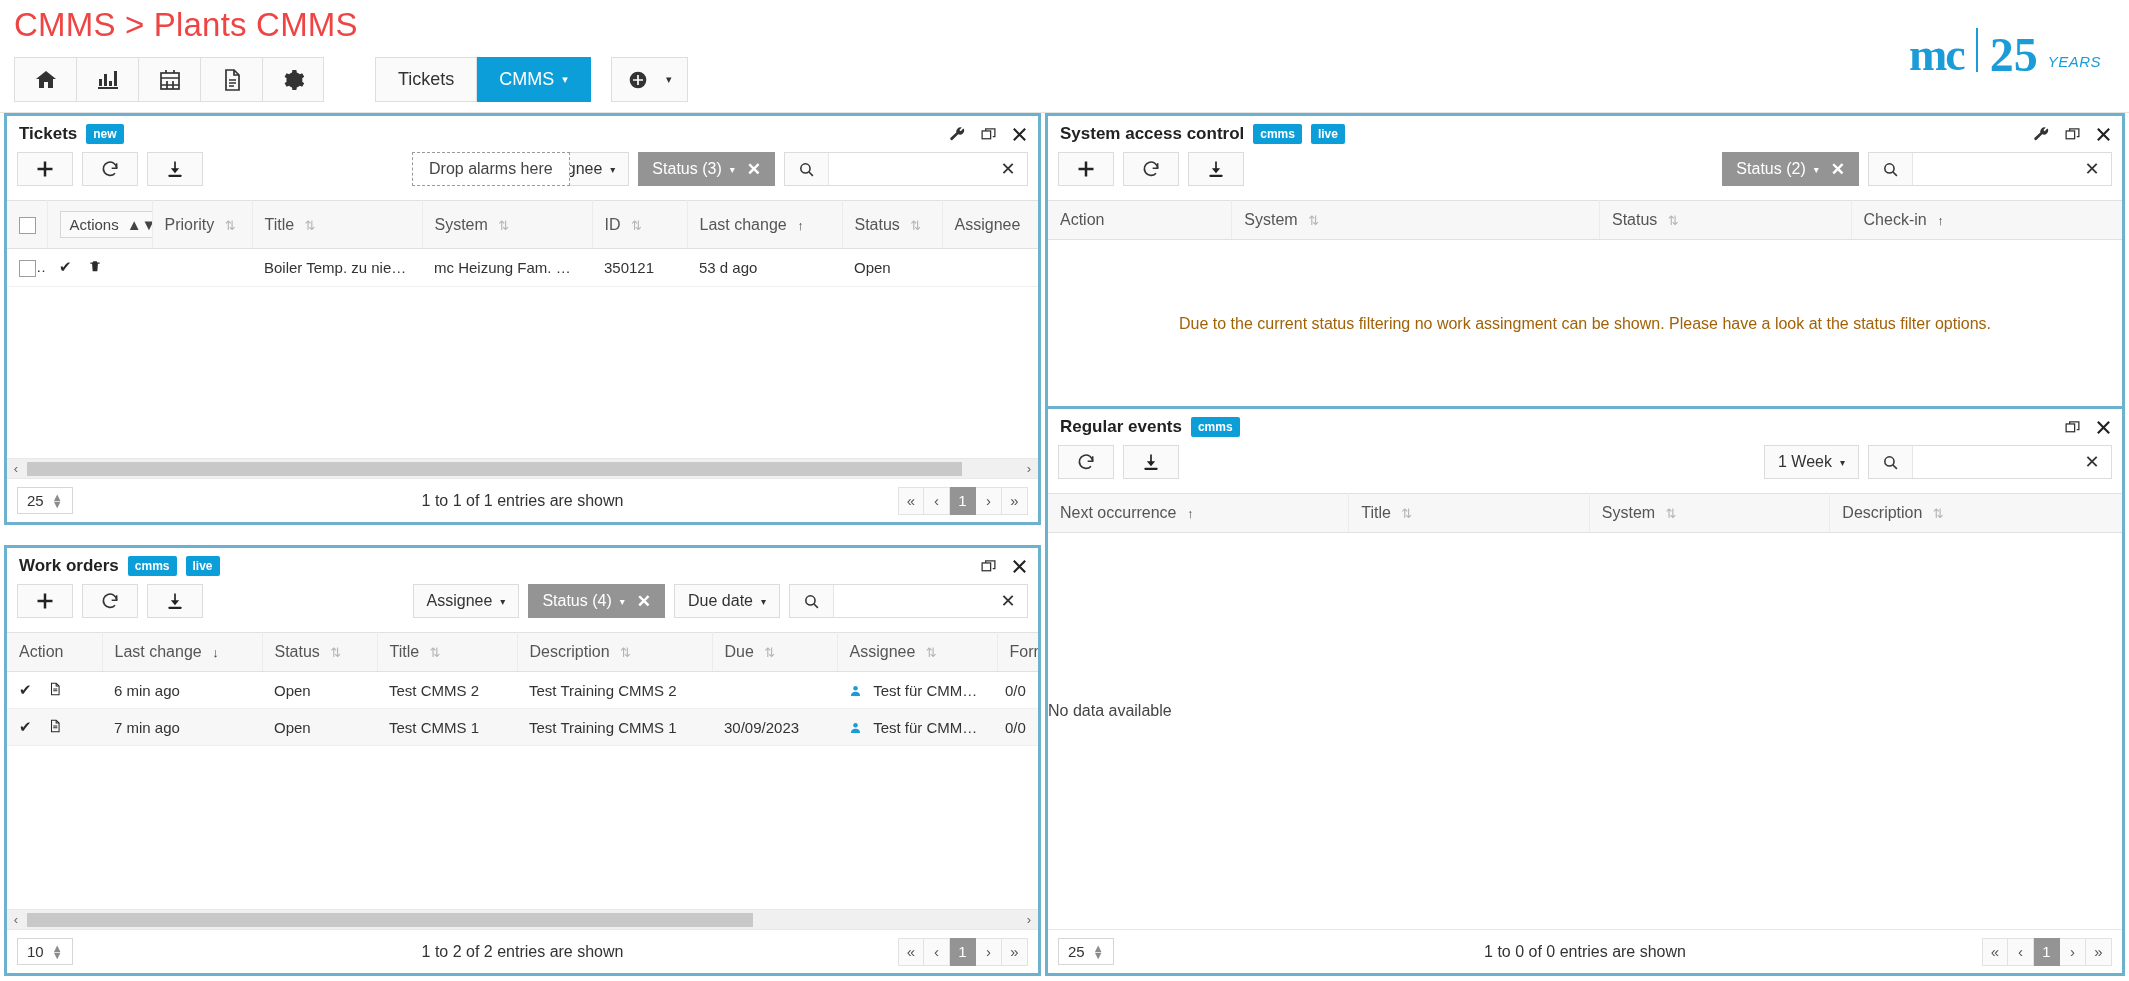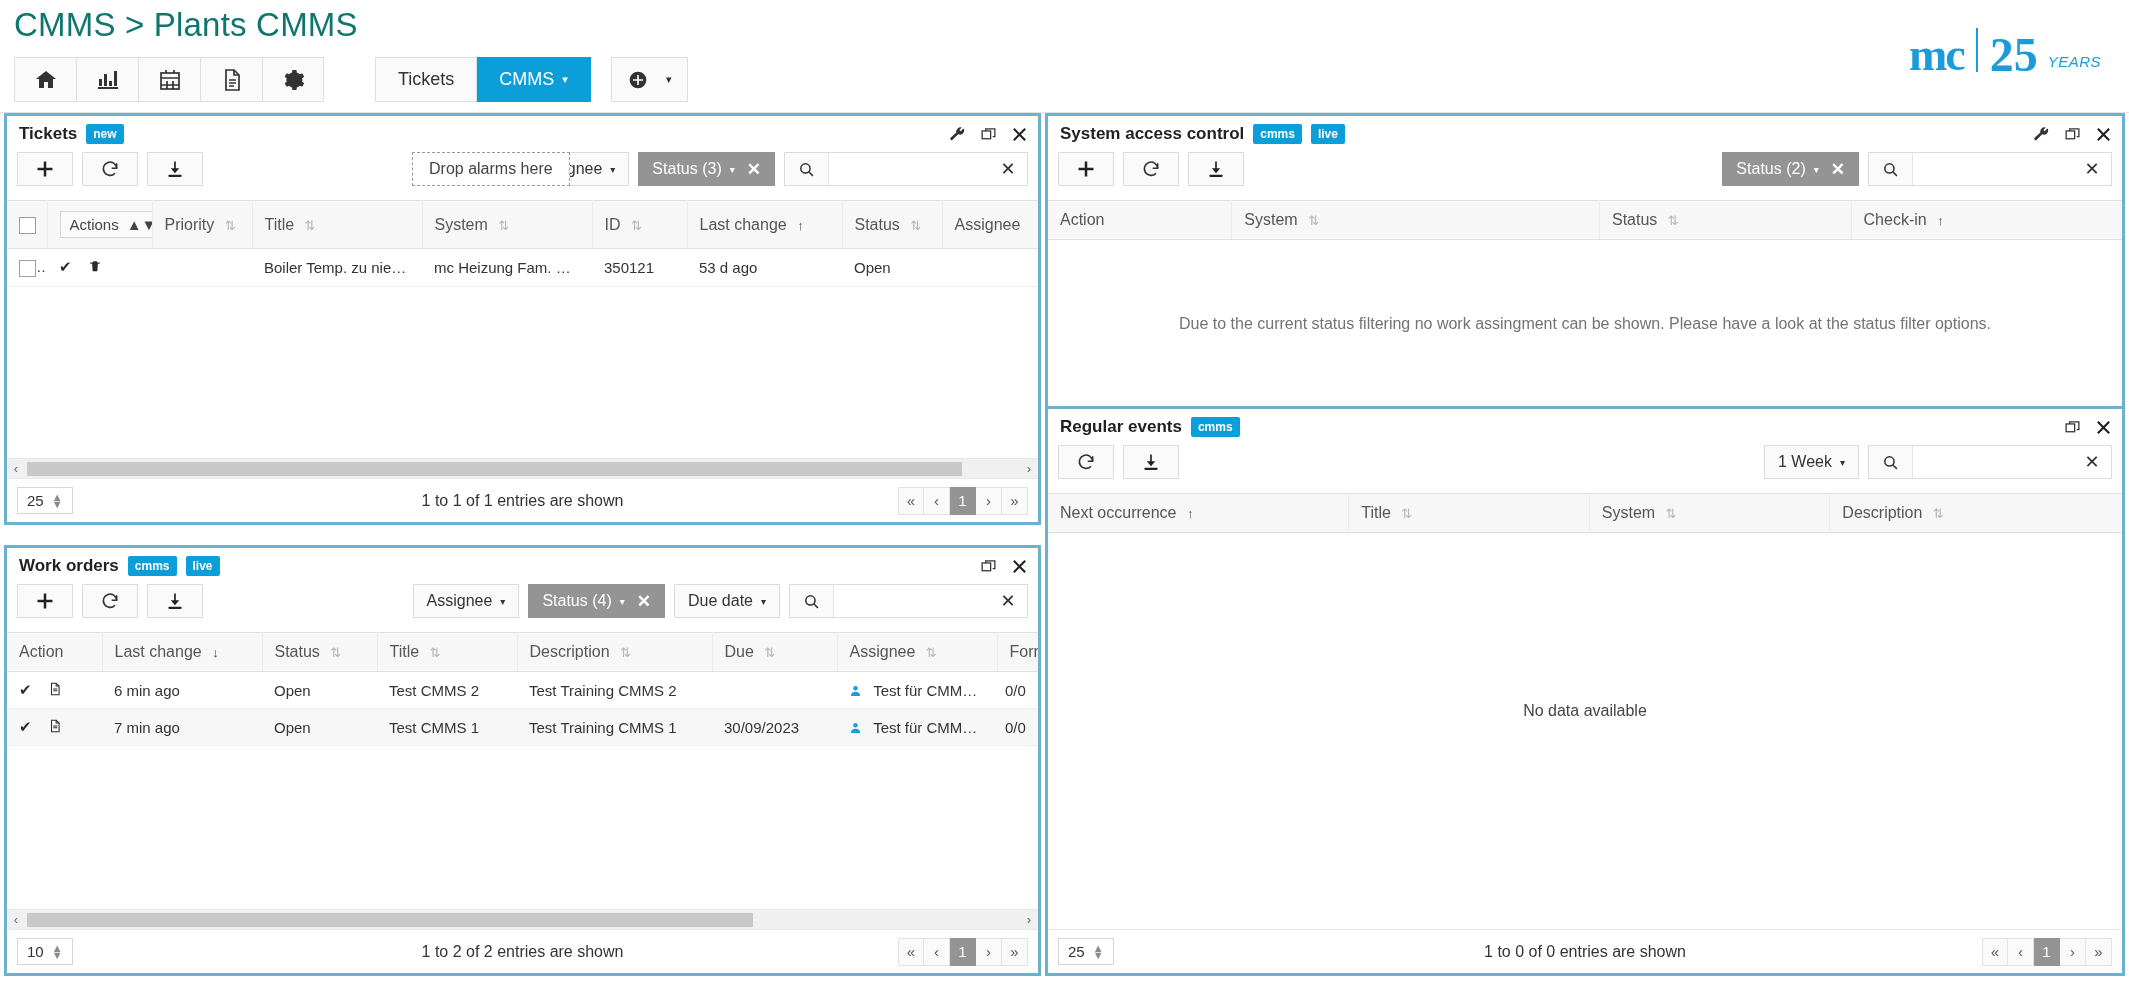--- a/index.html
+++ b/index.html
@@ -17,21 +17,21 @@
   }
 
   
   .topbar {
     position: absolute; left: 0; top: 0; width: 2129px; height: 113px;
     background: #fff;
     border-bottom: 1px solid #e3e3e3;
   }
   .page-title {
     position: absolute; left: 14px; top: 6px;
-    font-size: 33px; color: #0f766e; font-weight: 400;
+    font-size: 33px; color: #ef4444; font-weight: 400;
     letter-spacing: .2px;
     white-space: nowrap;
   }
   .iconbar { position: absolute; left: 14px; top: 57px; display: flex; }
   .iconbtn {
     width: 62px; height: 45px;
     border: 1px solid #dedede;
     border-right: none;
     background: #fafafa;
     display: flex; align-items: center; justify-content: center;
@@ -161,25 +161,25 @@
   .actionsel {
     display: inline-flex; align-items: center; gap: 8px;
     border: 1px solid #d6d6d6; background: #fafafa;
     padding: 4px 9px; font-size: 15px; color: #444; cursor: pointer;
   }
   .rowicon { color: #2b2b2b; margin-right: 12px; cursor: pointer; }
   .person { color: #1b9cd8; margin-right: 7px; }
 
   .emptymsg {
     padding: 60px 30px 0 30px;
-    text-align: center; font-size: 16px; color: #737373; line-height: 1.45;
+    text-align: center; font-size: 16px; color: #a16207; line-height: 1.45;
   }
   .nodata {
     position:absolute; left:0; right:0; top:50%; transform: translateY(-50%);
-    text-align:center; font-size:16px; color:#444;
+    font-size:16px; color:#444;
   }
 
   
   .hscroll {
     flex: 0 0 20px; height: 20px; background: #f0f0f0;
     display: flex; align-items: center; position: relative;
     border-top: 1px solid #e8e8e8;
   }
   .hscroll .arr { width: 18px; text-align: center; font-size: 13px; color: #666; cursor:pointer;}
   .hscroll .track { flex: 1 1 auto; height: 14px; position: relative; }

